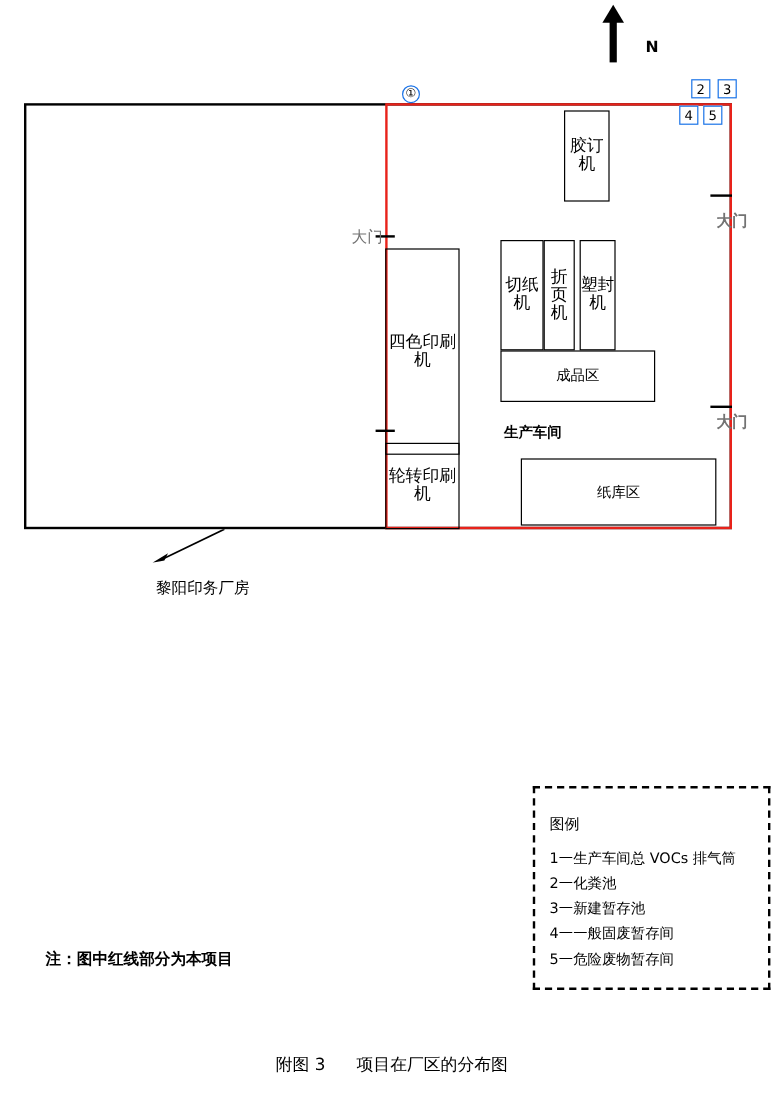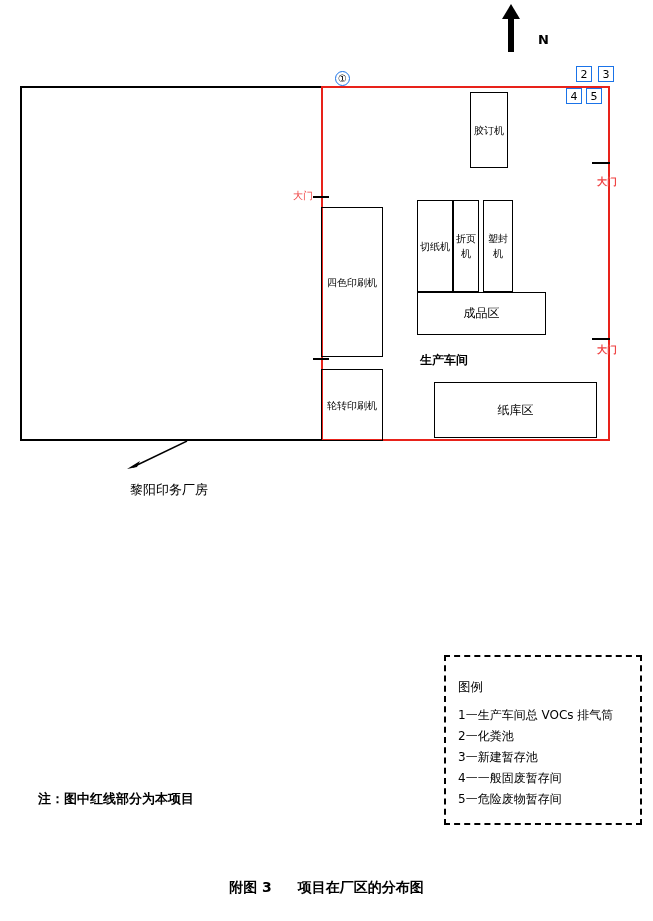--- a/index.html
+++ b/index.html
@@ -68,25 +68,25 @@
   .room {
     border: 1px solid #000;
     box-sizing: border-box;
     display: flex;
     align-items: center;
     justify-content: center;
     text-align: center;
     font-size: 12px;
     line-height: 15px;
   }
-  .room-narrow { font-size: 10px; }
+  .room-narrow { font-size: 14px; }
 
   
   .r-jiaoyin { left: 321px; top: 94px; width: 62px; height: 102px; }
-  .r-sise    { left: 321px; top: 207px; width: 62px; height: 150px; }
+  .r-sise    { left: 321px; top: 207px; width: 62px; height: 172px; }
   .r-lunzhuan{ left: 321px; top: 369px; width: 62px; height: 72px; }
 
   .r-jiaoding { left: 470px; top: 92px; width: 38px; height: 76px; }
 
   
   .r-qiezhi { left: 417px; top: 200px; width: 36px; height: 92px; }
   .r-zheye  { left: 453px; top: 200px; width: 26px; height: 92px; }
   .r-sufeng { left: 483px; top: 200px; width: 30px; height: 92px; }
   .r-wokou  { left: 513px; top: 200px; width: 33px; height: 92px; }
   .r-chengpin { left: 417px; top: 292px; width: 129px; height: 43px; }
@@ -98,22 +98,22 @@
     left: 420px; top: 352px;
     font-size: 12px;
     font-weight: bold;
   }
 
   
   .gate-tick {
     background: #000;
   }
   .gate-label {
-    font-size: 10px;
-    color: #ef4444;
+    font-size: 13px;
+    color: #737373;
   }
   .gate-tick-left-1 { left: 313px; top: 196px; width: 16px; height: 2px; }
   .gate-label-left-1 { left: 293px; top: 189px; }
   .gate-tick-left-2 { left: 313px; top: 358px; width: 16px; height: 2px; }
 
   .gate-tick-right-1 { left: 592px; top: 162px; width: 18px; height: 2px; }
   .gate-label-right-1 { left: 597px; top: 175px; font-weight: bold; }
   .gate-tick-right-2 { left: 592px; top: 338px; width: 18px; height: 2px; }
   .gate-label-right-2 { left: 597px; top: 343px; font-weight: bold; }
 
@@ -171,21 +171,21 @@
   .note {
     left: 38px; top: 790px;
     font-size: 13px;
     font-weight: bold;
   }
   .figure-caption {
     left: 0px; top: 879px;
     width: 653px;
     text-align: center;
     font-size: 14px;
-    font-weight: bold;
+    font-weight: normal;
   }
   .figure-caption .gap { display: inline-block; width: 26px; }
 </style>
 </head>
 <body>
 
 <div class="stage">
 
   <div class="abs north-arrow">
     <div class="shaft"></div>

